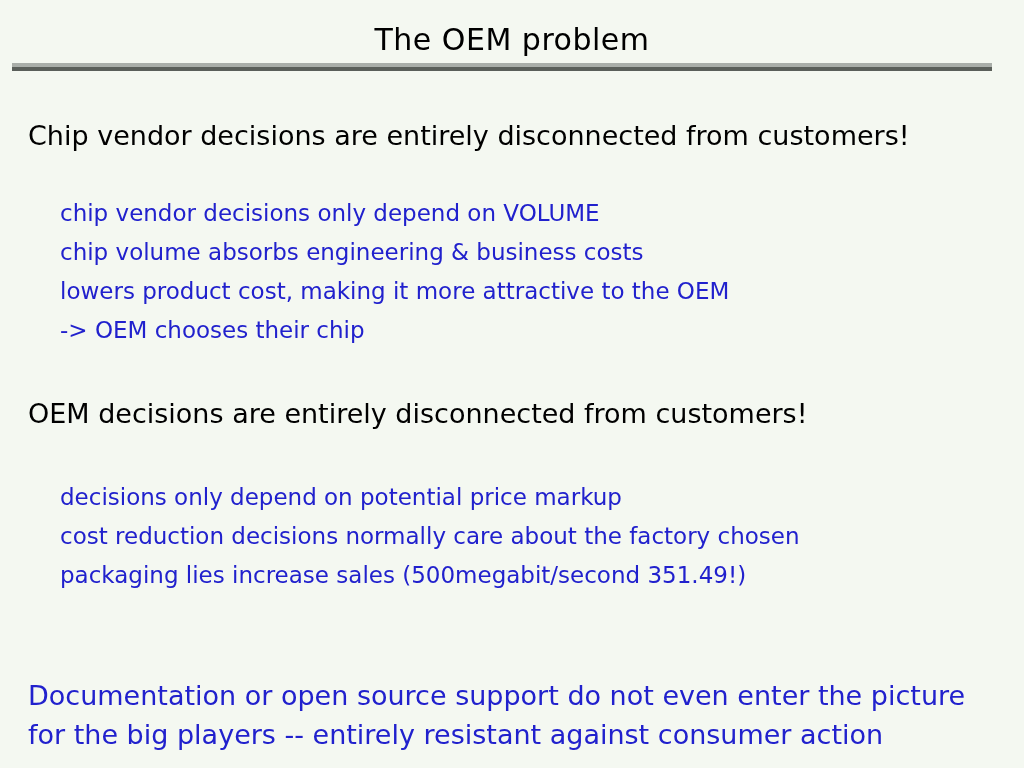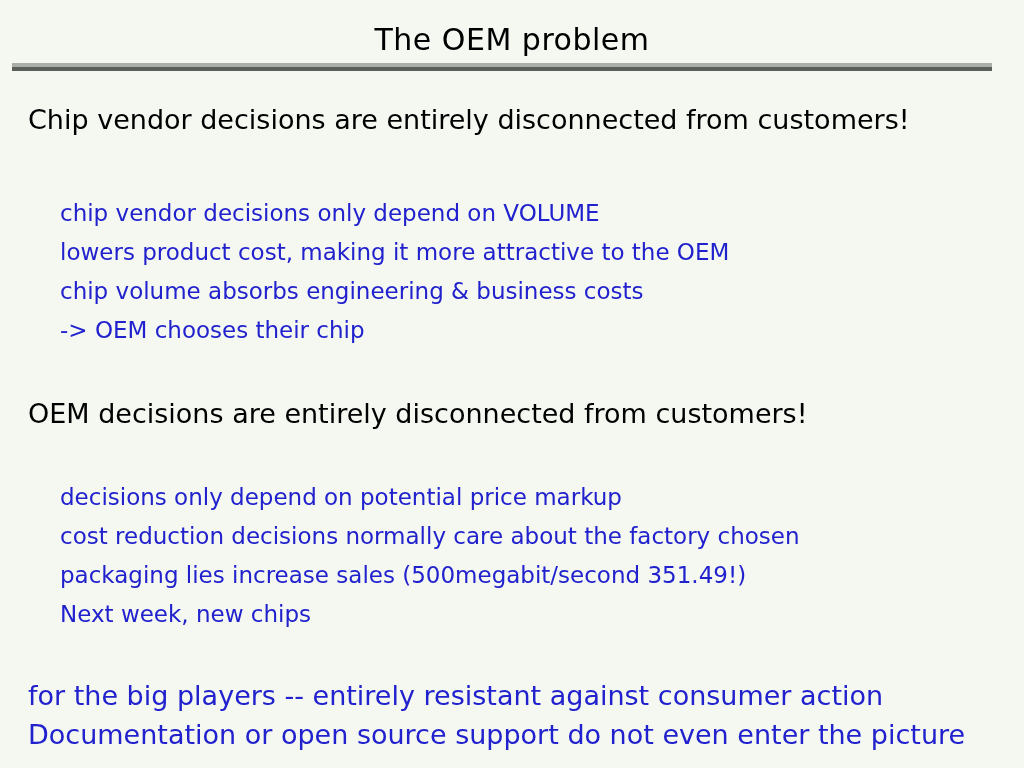--- a/index.html
+++ b/index.html
@@ -43,21 +43,21 @@
   .rule .rule-top    { height: 4px; background: var(--rule-light); }
   .rule .rule-bottom { height: 4px; background: var(--rule-dark); }
   .heading {
     position: absolute;
     left: 28px;
     font-size: 27px;
     line-height: 39px;
     color: var(--text);
     white-space: nowrap;
   }
-  .heading.h1 { top: 100px; }
+  .heading.h1 { top: 116px; }
   .heading.h2 { top: 394px; }
   .bullets {
     position: absolute;
     left: 60px;
     color: var(--accent-blue);
     font-size: 23px;
     line-height: 39px;
   }
   .bullets.g1 { top: 194px; }
   .bullets.g2 { top: 478px; }
@@ -80,32 +80,31 @@
 
   <div class="rule">
     <div class="rule-top"></div>
     <div class="rule-bottom"></div>
   </div>
 
   <div class="heading h1">Chip vendor decisions are entirely disconnected from customers!</div>
 
   <div class="bullets g1">
     <div class="line">chip vendor decisions only depend on VOLUME</div>
+    <div class="line">chip volume absorbs engineering &amp; business costs</div>
     <div class="line">lowers product cost, making it more attractive to the OEM</div>
-    <div class="line">chip volume absorbs engineering &amp; business costs</div>
     <div class="line">-&gt; OEM chooses their chip</div>
   </div>
 
   <div class="heading h2">OEM decisions are entirely disconnected from customers!</div>
 
   <div class="bullets g2">
     <div class="line">decisions only depend on potential price markup</div>
     <div class="line">cost reduction decisions normally care about the factory chosen</div>
     <div class="line">packaging lies increase sales (500megabit/second 351.49!)</div>
-    <div class="line">Next week, new chips</div>
   </div>
 
   <div class="footer">
+    <div class="line">Documentation or open source support do not even enter the picture</div>
     <div class="line">for the big players -- entirely resistant against consumer action</div>
-    <div class="line">Documentation or open source support do not even enter the picture</div>
   </div>
 
 </div>
 
 </body></html>

